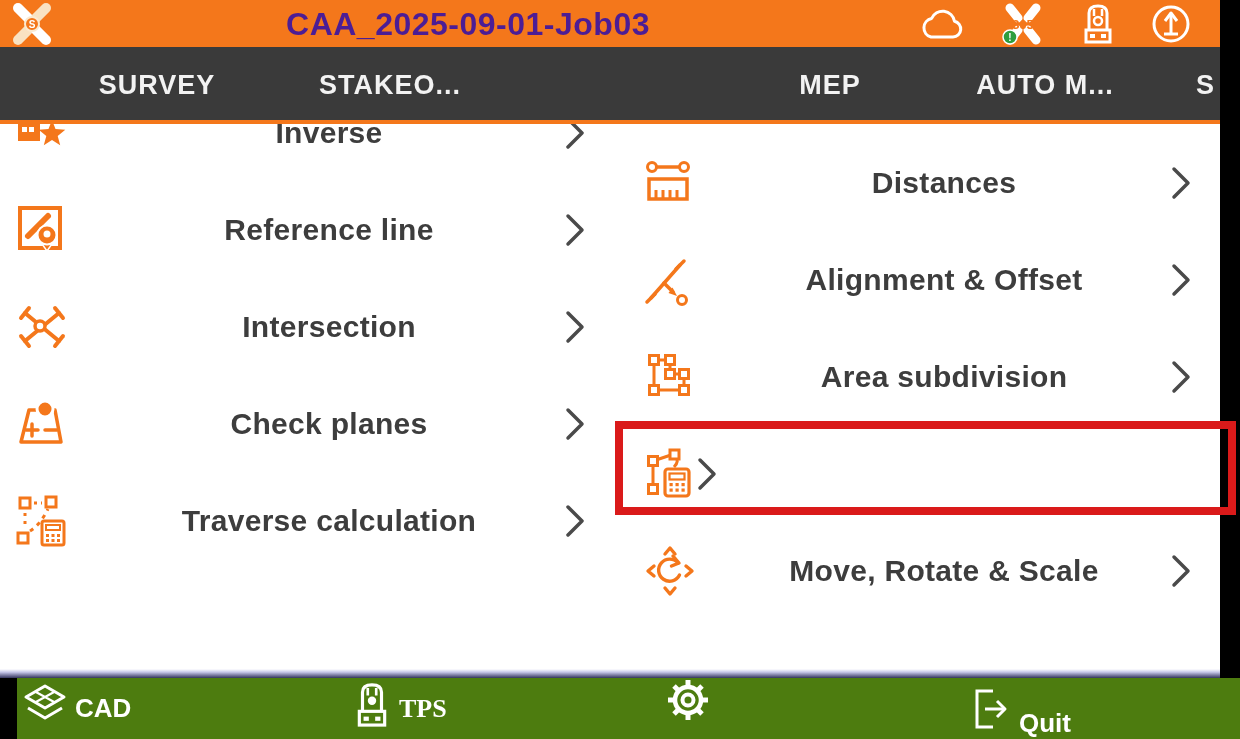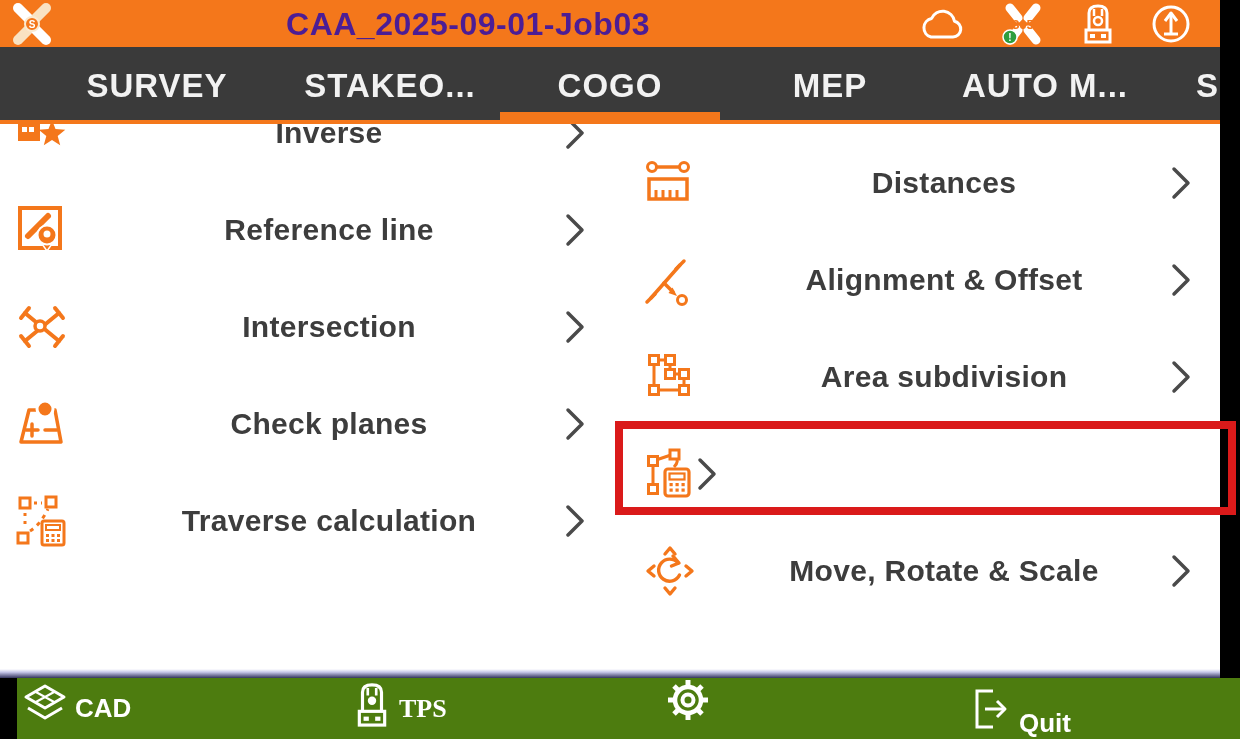--- a/index.html
+++ b/index.html
@@ -24,21 +24,21 @@
   .sicon { display:flex; align-items:center; justify-content:center; }
   
   .tabbar {
     position:absolute; left:0; top:47px; width:1220px; height:77px;
     background:#3A3A3A;
   }
   .tabbar-baseline { position:absolute; left:0; bottom:0; width:100%; height:4px; background:#F4771B; }
   .tab {
     position:absolute; top:0; height:100%;
     display:flex; align-items:center; justify-content:center;
-    color:#F2F2F2; font-weight:bold; font-size:33px; letter-spacing:1px; white-space:nowrap;
+    color:#F2F2F2; font-weight:bold; font-size:27px; letter-spacing:1px; white-space:nowrap;
   }
   .tab-underline { position:absolute; left:0; bottom:0; width:100%; height:12px; background:#F4771B; display:none; }
   .tab.active .tab-underline { display:block; }
   
   .content {
     position:absolute; left:0; top:124px; width:1220px; height:546px;
     background:#fff; overflow:hidden; display:flex;
   }
   .col { width:610px;text-align:center; }
   .col.left  { transform:translateY(-40px); }
@@ -132,24 +132,20 @@
     </span>
   </div>
 </header>
 
 <nav class="tabbar">
   <div class="tab" style="left:47px;  width:220px;">
       <span>SURVEY</span>
     </div>
   <div class="tab" style="left:280px; width:220px;">
       <span>STAKEO...</span>
-    </div>
-  <div class="tab active" style="left:500px; width:220px;">
-      <span>COGO</span>
-      <span class="tab-underline"></span>
     </div>
   <div class="tab" style="left:720px; width:220px;">
       <span>MEP</span>
     </div>
   <div class="tab" style="left:935px; width:220px;">
       <span>AUTO M...</span>
     </div>
   <div class="tab" style="left:1196px; width:40px; justify-content:flex-start;">
       <span>S</span>
     </div>

